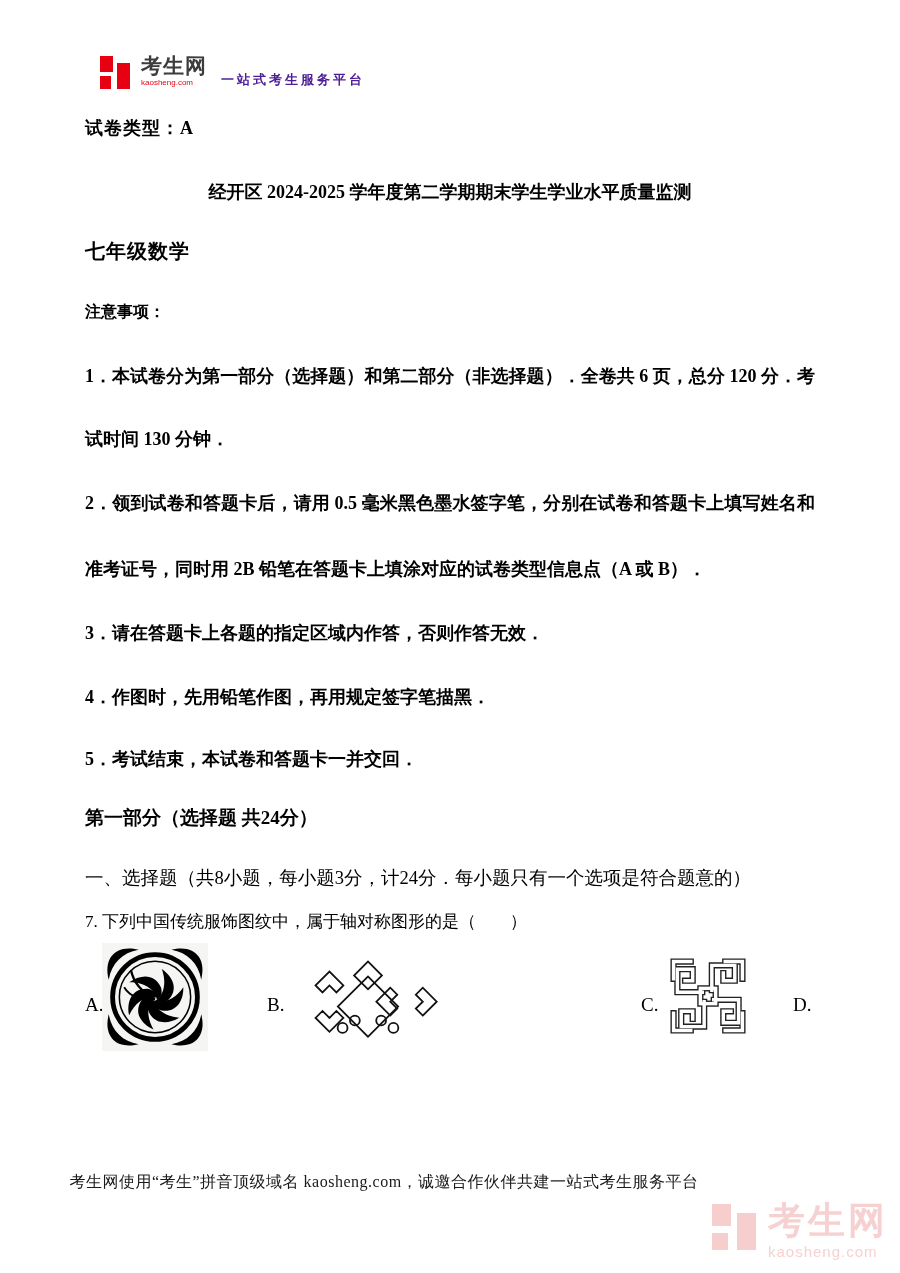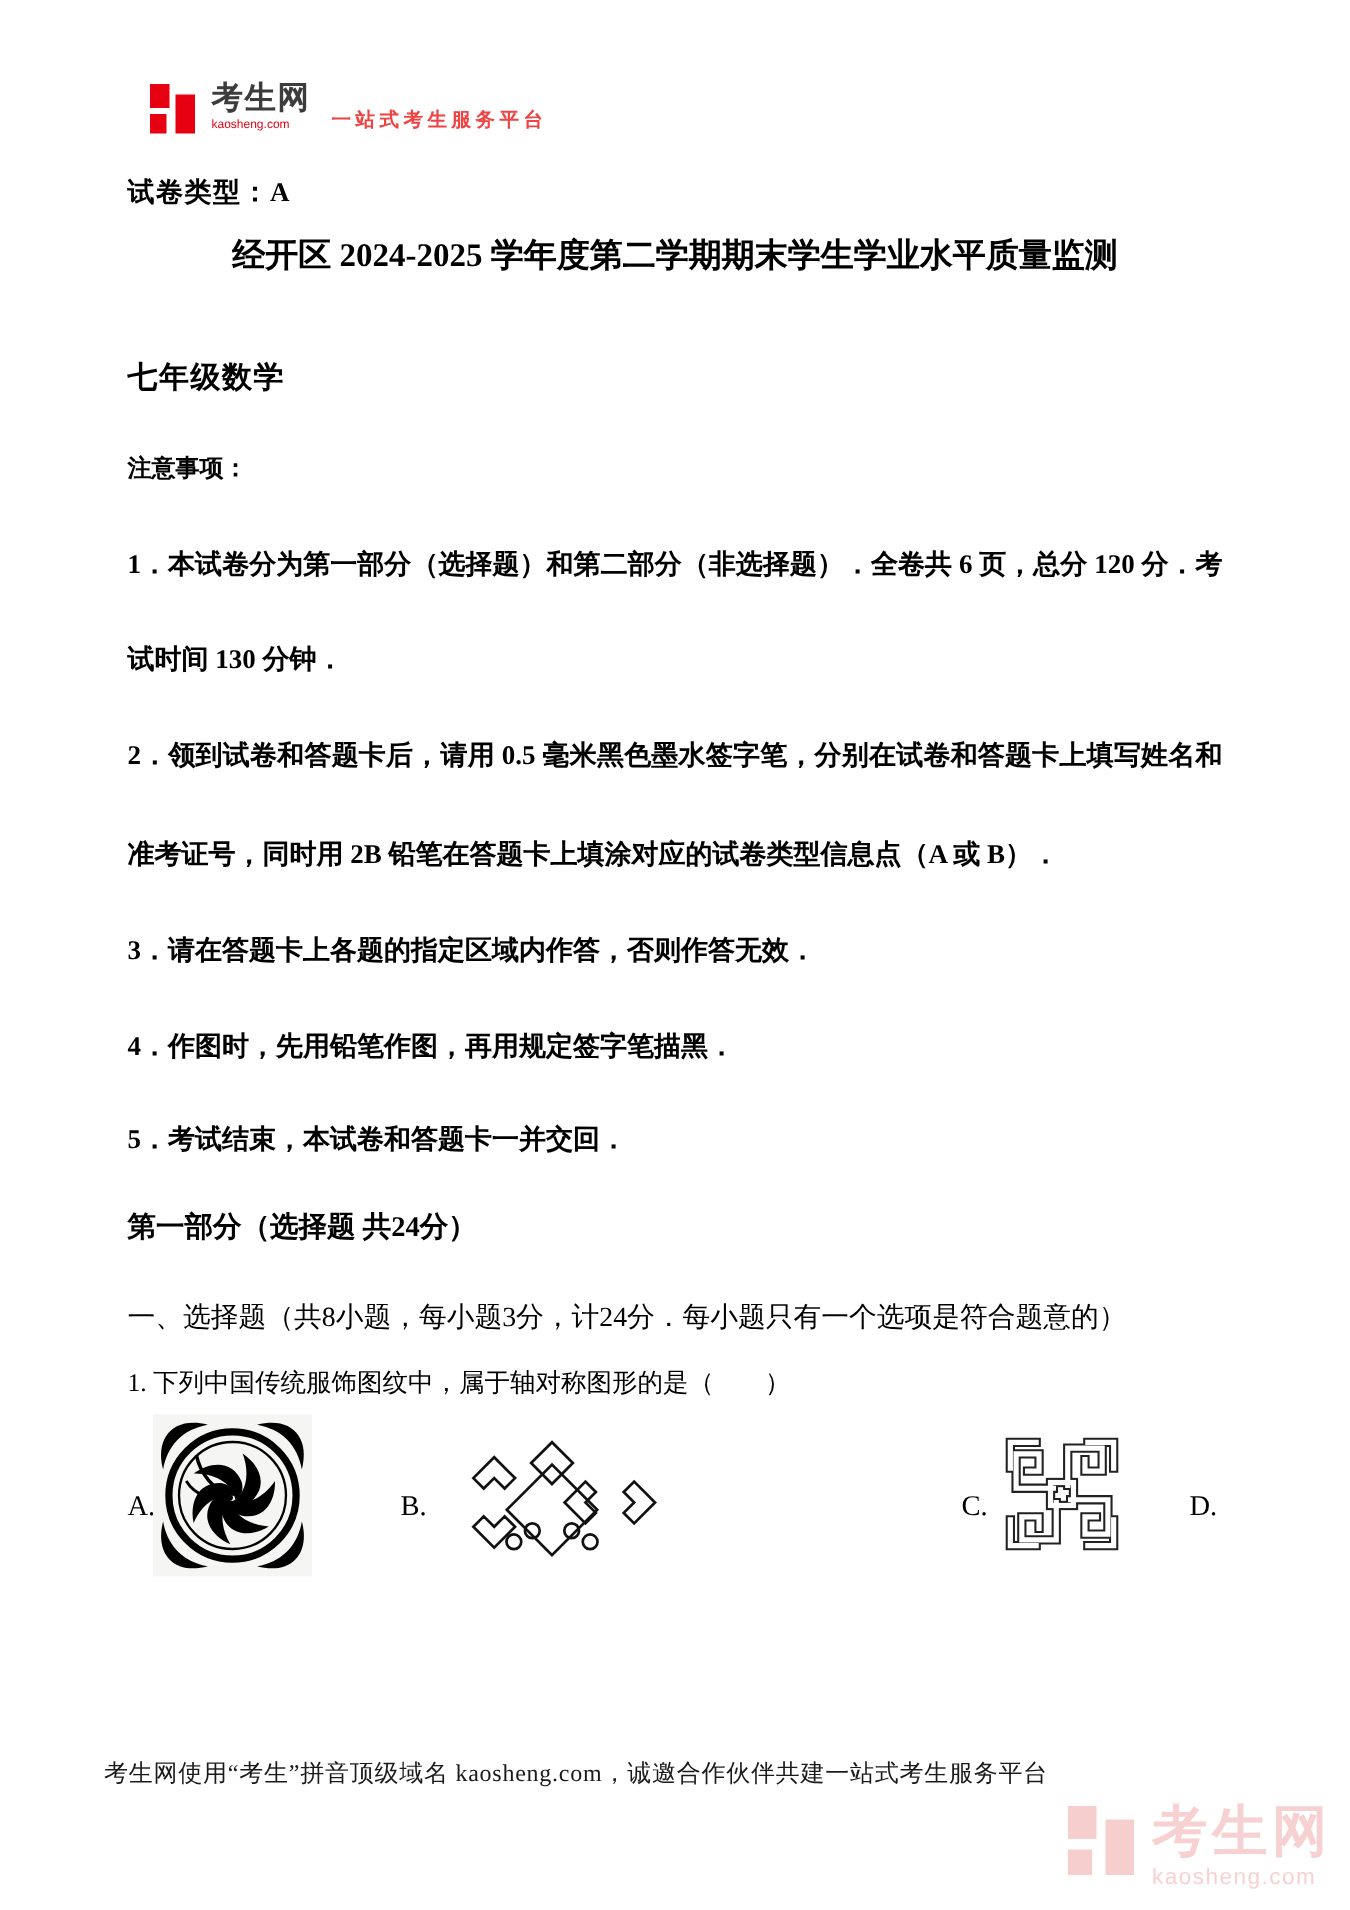--- a/index.html
+++ b/index.html
@@ -18,27 +18,27 @@
   .logo-icon { width: 34px; height: 36px; position: relative; margin-right: 7px; }
   .logo-icon .blk { position: absolute; background: #e60012; }
   .blk.b1 { left: 0; top: 1px;  width: 13px; height: 16px; }
   .blk.b2 { left: 0; top: 21px; width: 11px; height: 13px; }
   .blk.b3 { left: 17px; top: 8px; width: 13px; height: 26px; }
   .logo-text { display: flex; flex-direction: column; line-height: 1; }
   .logo-name { font-size: 21px; font-weight: bold; color: #3c3c3c; letter-spacing: 1px;
                font-family: "Liberation Sans", "DejaVu Sans", sans-serif; }
   .logo-domain { font-size: 8px; color: #e60012; margin-top: 3px;
                  font-family: "Liberation Sans", "DejaVu Sans", sans-serif; }
-  .logo-tagline { font-size: 13px; font-weight: bold; color: #ef4444; margin: 16px 0 0 14px;
+  .logo-tagline { font-size: 13px; font-weight: bold; color: #4c1d95; margin: 16px 0 0 14px;
                   letter-spacing: 3px; }
 
   
   .paper-type { top: 116px; left: 85px; font-size: 18px; font-weight: bold; letter-spacing: 1px; }
-  .title    { top: 155px; left: 85px; width: 730px; text-align: center;
-              font-size: 22px; font-weight: bold; }
+  .title    { top: 180px; left: 85px; width: 730px; text-align: center;
+              font-size: 18px; font-weight: bold; }
   .subtitle { top: 238px; left: 85px; width: 730px; 
               font-size: 20px; font-weight: bold; letter-spacing: 1px; }
   .notice-head { top: 302px; left: 85px; font-size: 16px; font-weight: bold; }
   .nline { left: 85px; width: 730px; font-size: 18px; font-weight: bold; line-height: 24px; }
   .nline.fill { text-align: justify; text-align-last: justify; }
   .nl0 { top: 364px; } .nl1 { top: 427px; } .nl2 { top: 491px; } .nl3 { top: 557px; }
   .nl4 { top: 621px; } .nl5 { top: 685px; } .nl6 { top: 747px; }
   .part-head { top: 805px; left: 85px; width: 730px; 
                font-size: 19px; font-weight: bold; }
   .sect-head { top: 865px; left: 85px; width: 730px; font-size: 18.5px; font-weight: normal; }
@@ -99,21 +99,21 @@
 <div class="abs nline nl1">试时间 130 分钟．</div>
 <div class="abs nline fill nl2">2．领到试卷和答题卡后，请用 0.5 毫米黑色墨水签字笔，分别在试卷和答题卡上填写姓名和</div>
 <div class="abs nline nl3">准考证号，同时用 2B 铅笔在答题卡上填涂对应的试卷类型信息点（A 或 B）．</div>
 <div class="abs nline nl4">3．请在答题卡上各题的指定区域内作答，否则作答无效．</div>
 <div class="abs nline nl5">4．作图时，先用铅笔作图，再用规定签字笔描黑．</div>
 <div class="abs nline nl6">5．考试结束，本试卷和答题卡一并交回．</div>
 
 <div class="abs part-head">第一部分（选择题 共24分）</div>
 <div class="abs sect-head">一、选择题（共8小题，每小题3分，计24分．每小题只有一个选项是符合题意的）</div>
 
-<div class="abs q1-text">1. 下列中国传统服饰图纹中，属于轴对称图形的是（　　）</div>
+<div class="abs q1-text">7. 下列中国传统服饰图纹中，属于轴对称图形的是（　　）</div>
 
 <div class="abs options">
   <span class="opt-label lab-a">A.</span>
   <span class="opt-label lab-b">B.</span>
   <span class="opt-label lab-c">C.</span>
   <span class="opt-label lab-d">D.</span>
 
   <svg class="img-a" width="106" height="110" viewBox="0 0 110 112">
     <rect width="110" height="112" fill="#f5f5f4"></rect>
     <circle cx="55" cy="56" r="44" fill="none" stroke="#000" stroke-width="5"></circle>

